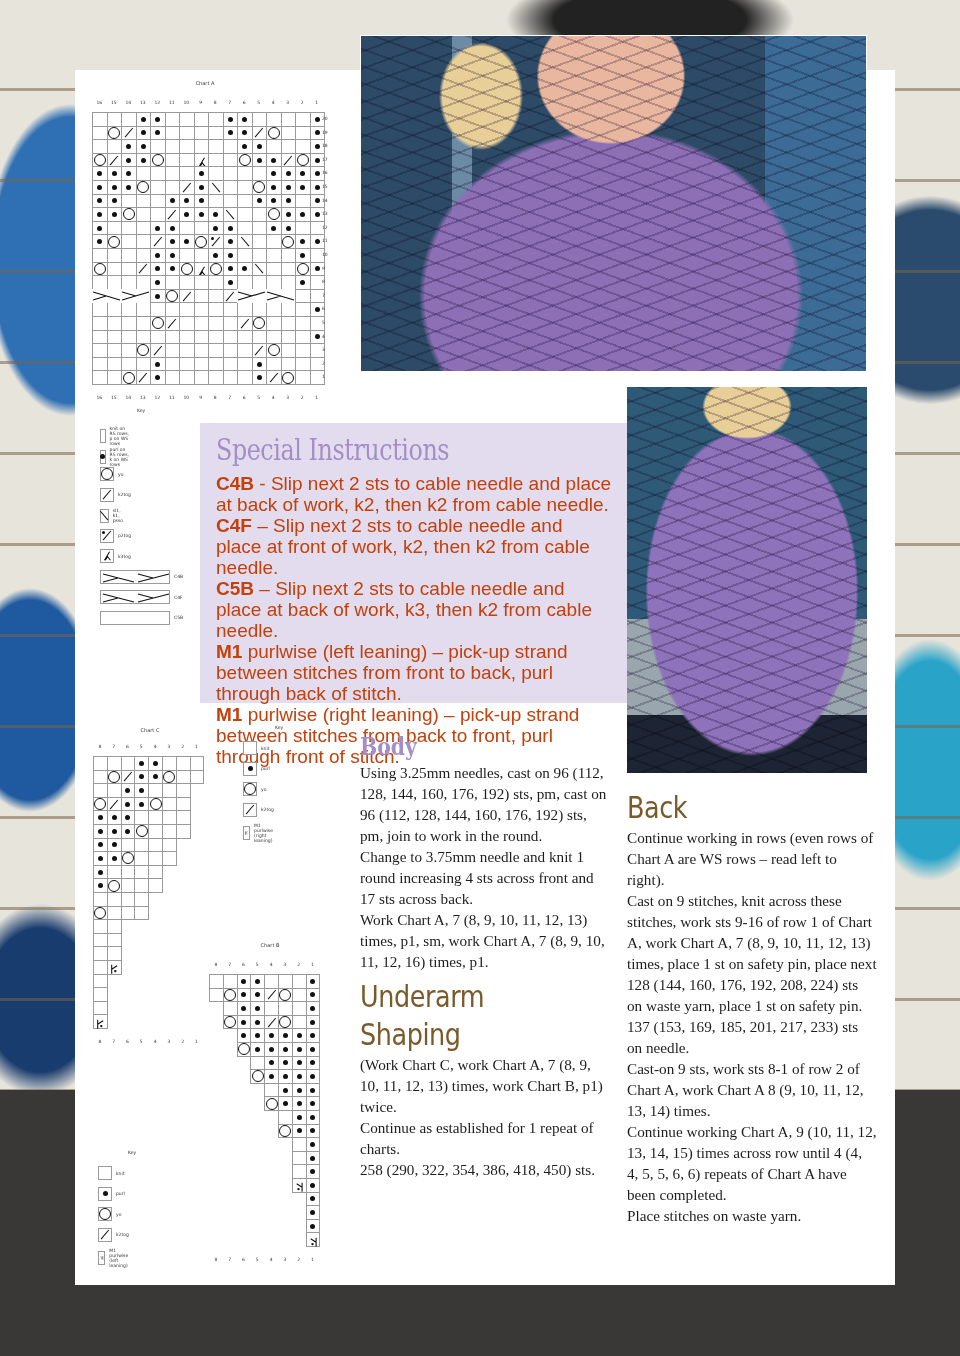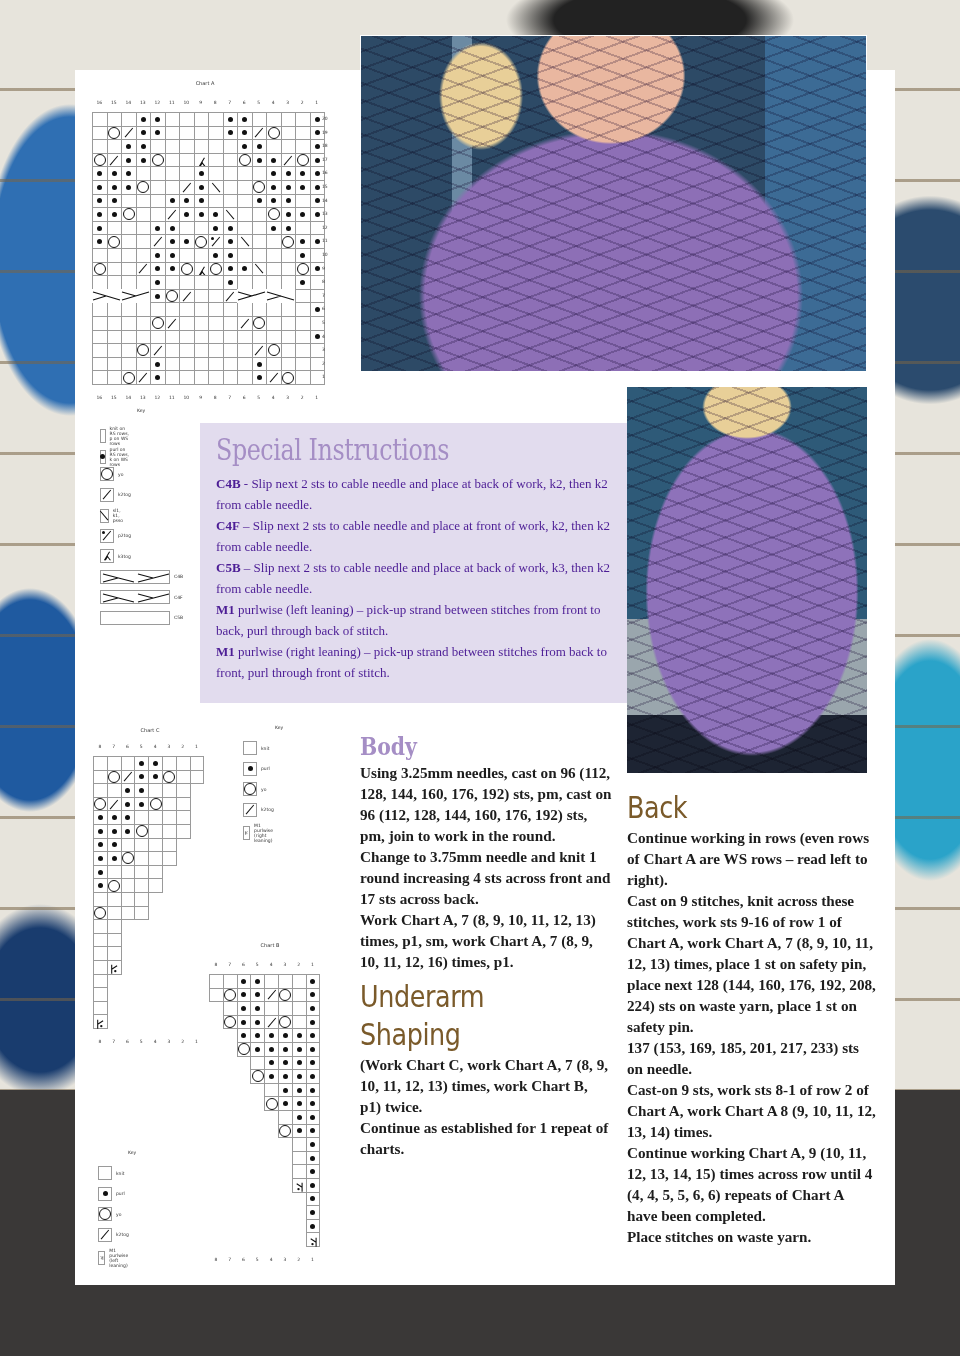--- a/index.html
+++ b/index.html
@@ -60,25 +60,25 @@
 
   
   .key{position:absolute;font-family:"DejaVu Sans",sans-serif;font-size:4.5px;color:#333;}
   .key-item{position:absolute;display:flex;align-items:center;}
   .key-box{width:14px;height:14px;border:1px solid #9a9a9a;position:relative;box-sizing:border-box;margin-right:4px;background:#fff;}
   .key-box.wide{width:70px;}
 
   
   .special{position:absolute;left:200px;top:423px;width:427px;height:280px;background:#e2dcee;box-sizing:border-box;padding:10px 14px 0 16px;}
   .special h2{margin:0 0 6px 0;font-family:"DejaVu Serif",serif;font-weight:normal;font-size:29px;color:#a58ec5;letter-spacing:-0.5px;transform:scaleX(0.82);transform-origin:left;}
-  .special p{margin:0;font-family:Liberation Serif, serif;font-size:13px;line-height:21px;color:#4c1d95;}
+  .special p{margin:0;font-family:Liberation Sans, sans-serif;font-size:19px;line-height:21px;color:#c2410c;}
   .special b{font-weight:bold;}
 
   .col{position:absolute;font-family:"Liberation Serif",serif;font-size:15.2px;line-height:21px;color:#1d1d1d;}
-  .col p{margin:0;font-weight:bold;}
+  .col p{margin:0;}
   .h-body{font-family:"DejaVu Serif",serif;font-size:24px;color:#a58ec5;margin:0 0 0 0;line-height:30px;transform:scaleX(.85);transform-origin:left;}
   .h-brown{font-family:"DejaVu Sans",sans-serif;font-size:30px;color:#7a5a2a;margin:0;line-height:38px;font-weight:normal;transform:scaleX(.85);transform-origin:left;letter-spacing:-0.5px;}
 </style>
 </head>
 <body>
 
 <div class="bg-wall"></div>
 <div class="bg-ground"></div>
 <div class="page"></div>
 
@@ -1775,20 +1775,21 @@
   <h3 class="h-body">Body</h3>
   <div id="body-paras">
       <p>Using 3.25mm needles, cast on 96 (112, 128, 144, 160, 176, 192) sts, pm, cast on 96 (112, 128, 144, 160, 176, 192) sts, pm, join to work in the round.</p>
       <p>Change to 3.75mm needle and knit 1 round increasing 4 sts across front and 17 sts across back.</p>
       <p>Work Chart A, 7 (8, 9, 10, 11, 12, 13) times, p1, sm, work Chart A, 7 (8, 9, 10, 11, 12, 16) times, p1.</p>
     </div>
   <h3 class="h-brown" style="margin-top:6px;">Underarm Shaping</h3>
   <div id="underarm-paras">
       <p>(Work Chart C, work Chart A, 7 (8, 9, 10, 11, 12, 13) times, work Chart B, p1) twice.</p>
       <p>Continue as established for 1 repeat of charts.</p>
+      <p>258 (290, 322, 354, 386, 418, 450) sts.</p>
     </div>
 </div>
 
 <div class="col" style="left:627px;top:789px;width:250px;">
   <h3 class="h-brown">Back</h3>
   <div id="back-paras">
       <p>Continue working in rows (even rows of Chart A are WS rows – read left to right).</p>
       <p>Cast on 9 stitches, knit across these stitches, work sts 9-16 of row 1 of Chart A, work Chart A, 7 (8, 9, 10, 11, 12, 13) times, place 1 st on safety pin, place next 128 (144, 160, 176, 192, 208, 224) sts on waste yarn, place 1 st on safety pin.</p>
       <p>137 (153, 169, 185, 201, 217, 233) sts on needle.</p>
       <p>Cast-on 9 sts, work sts 8-1 of row 2 of Chart A, work Chart A 8 (9, 10, 11, 12, 13, 14) times.</p>

